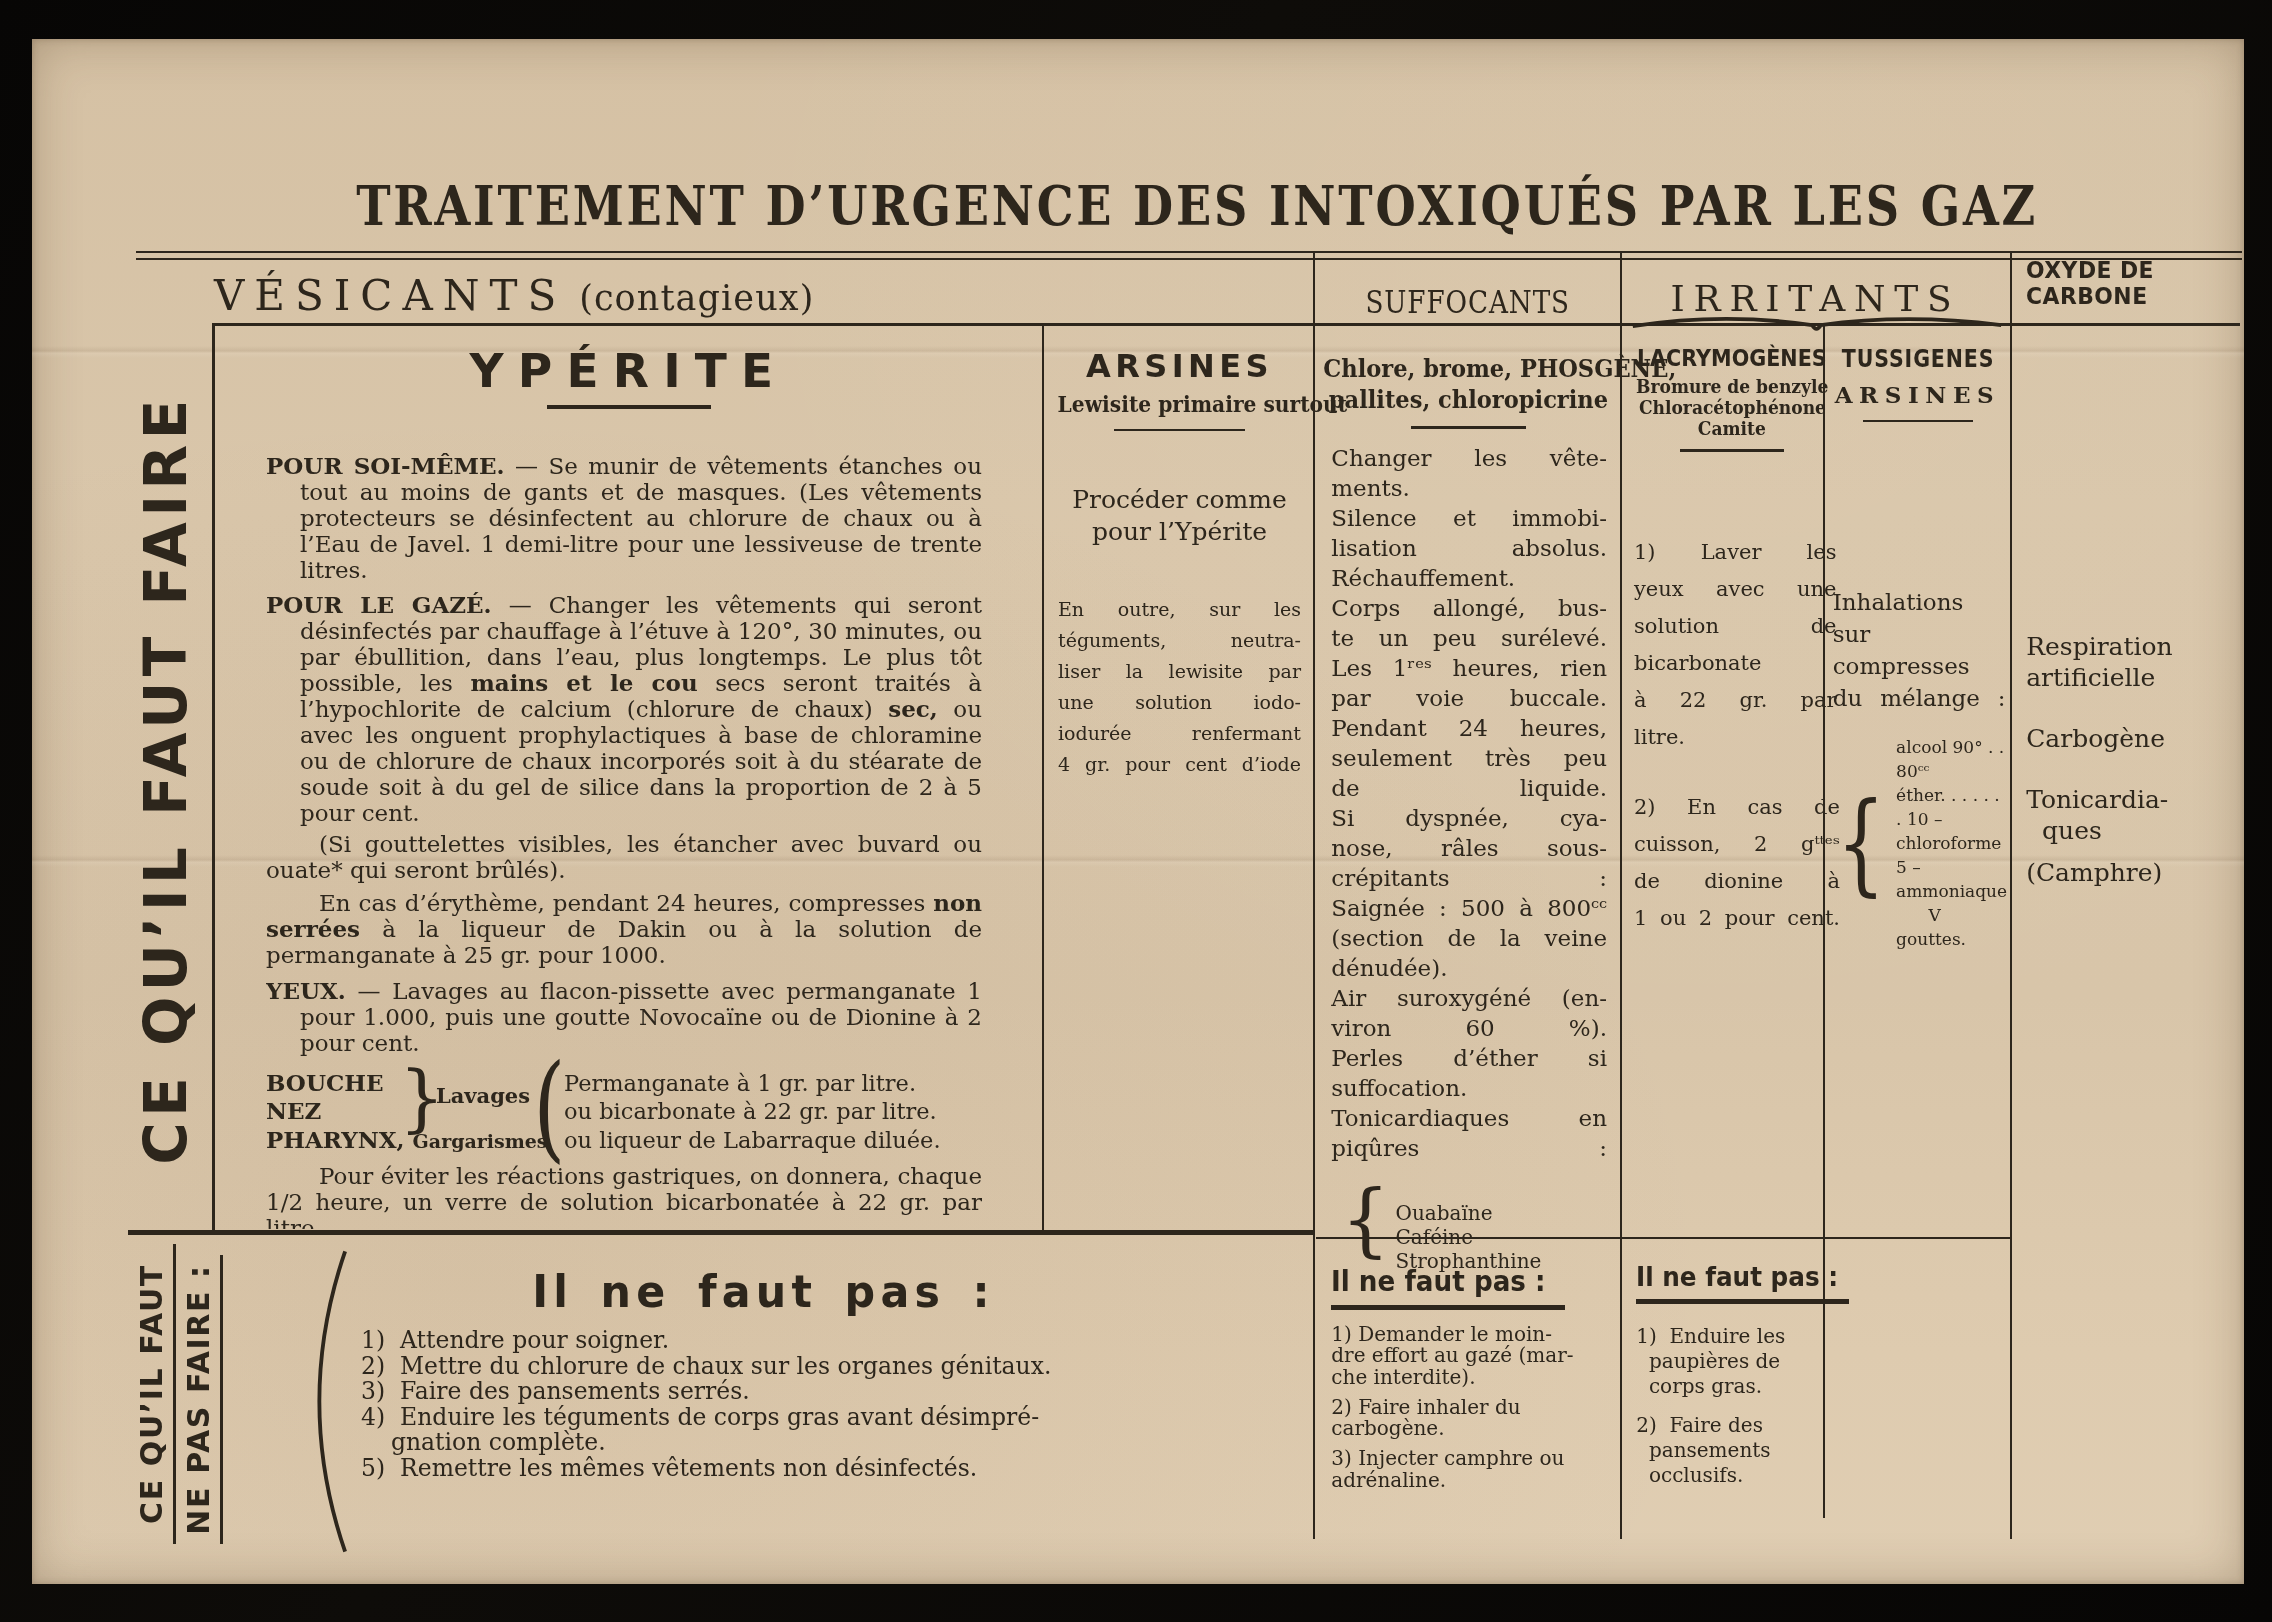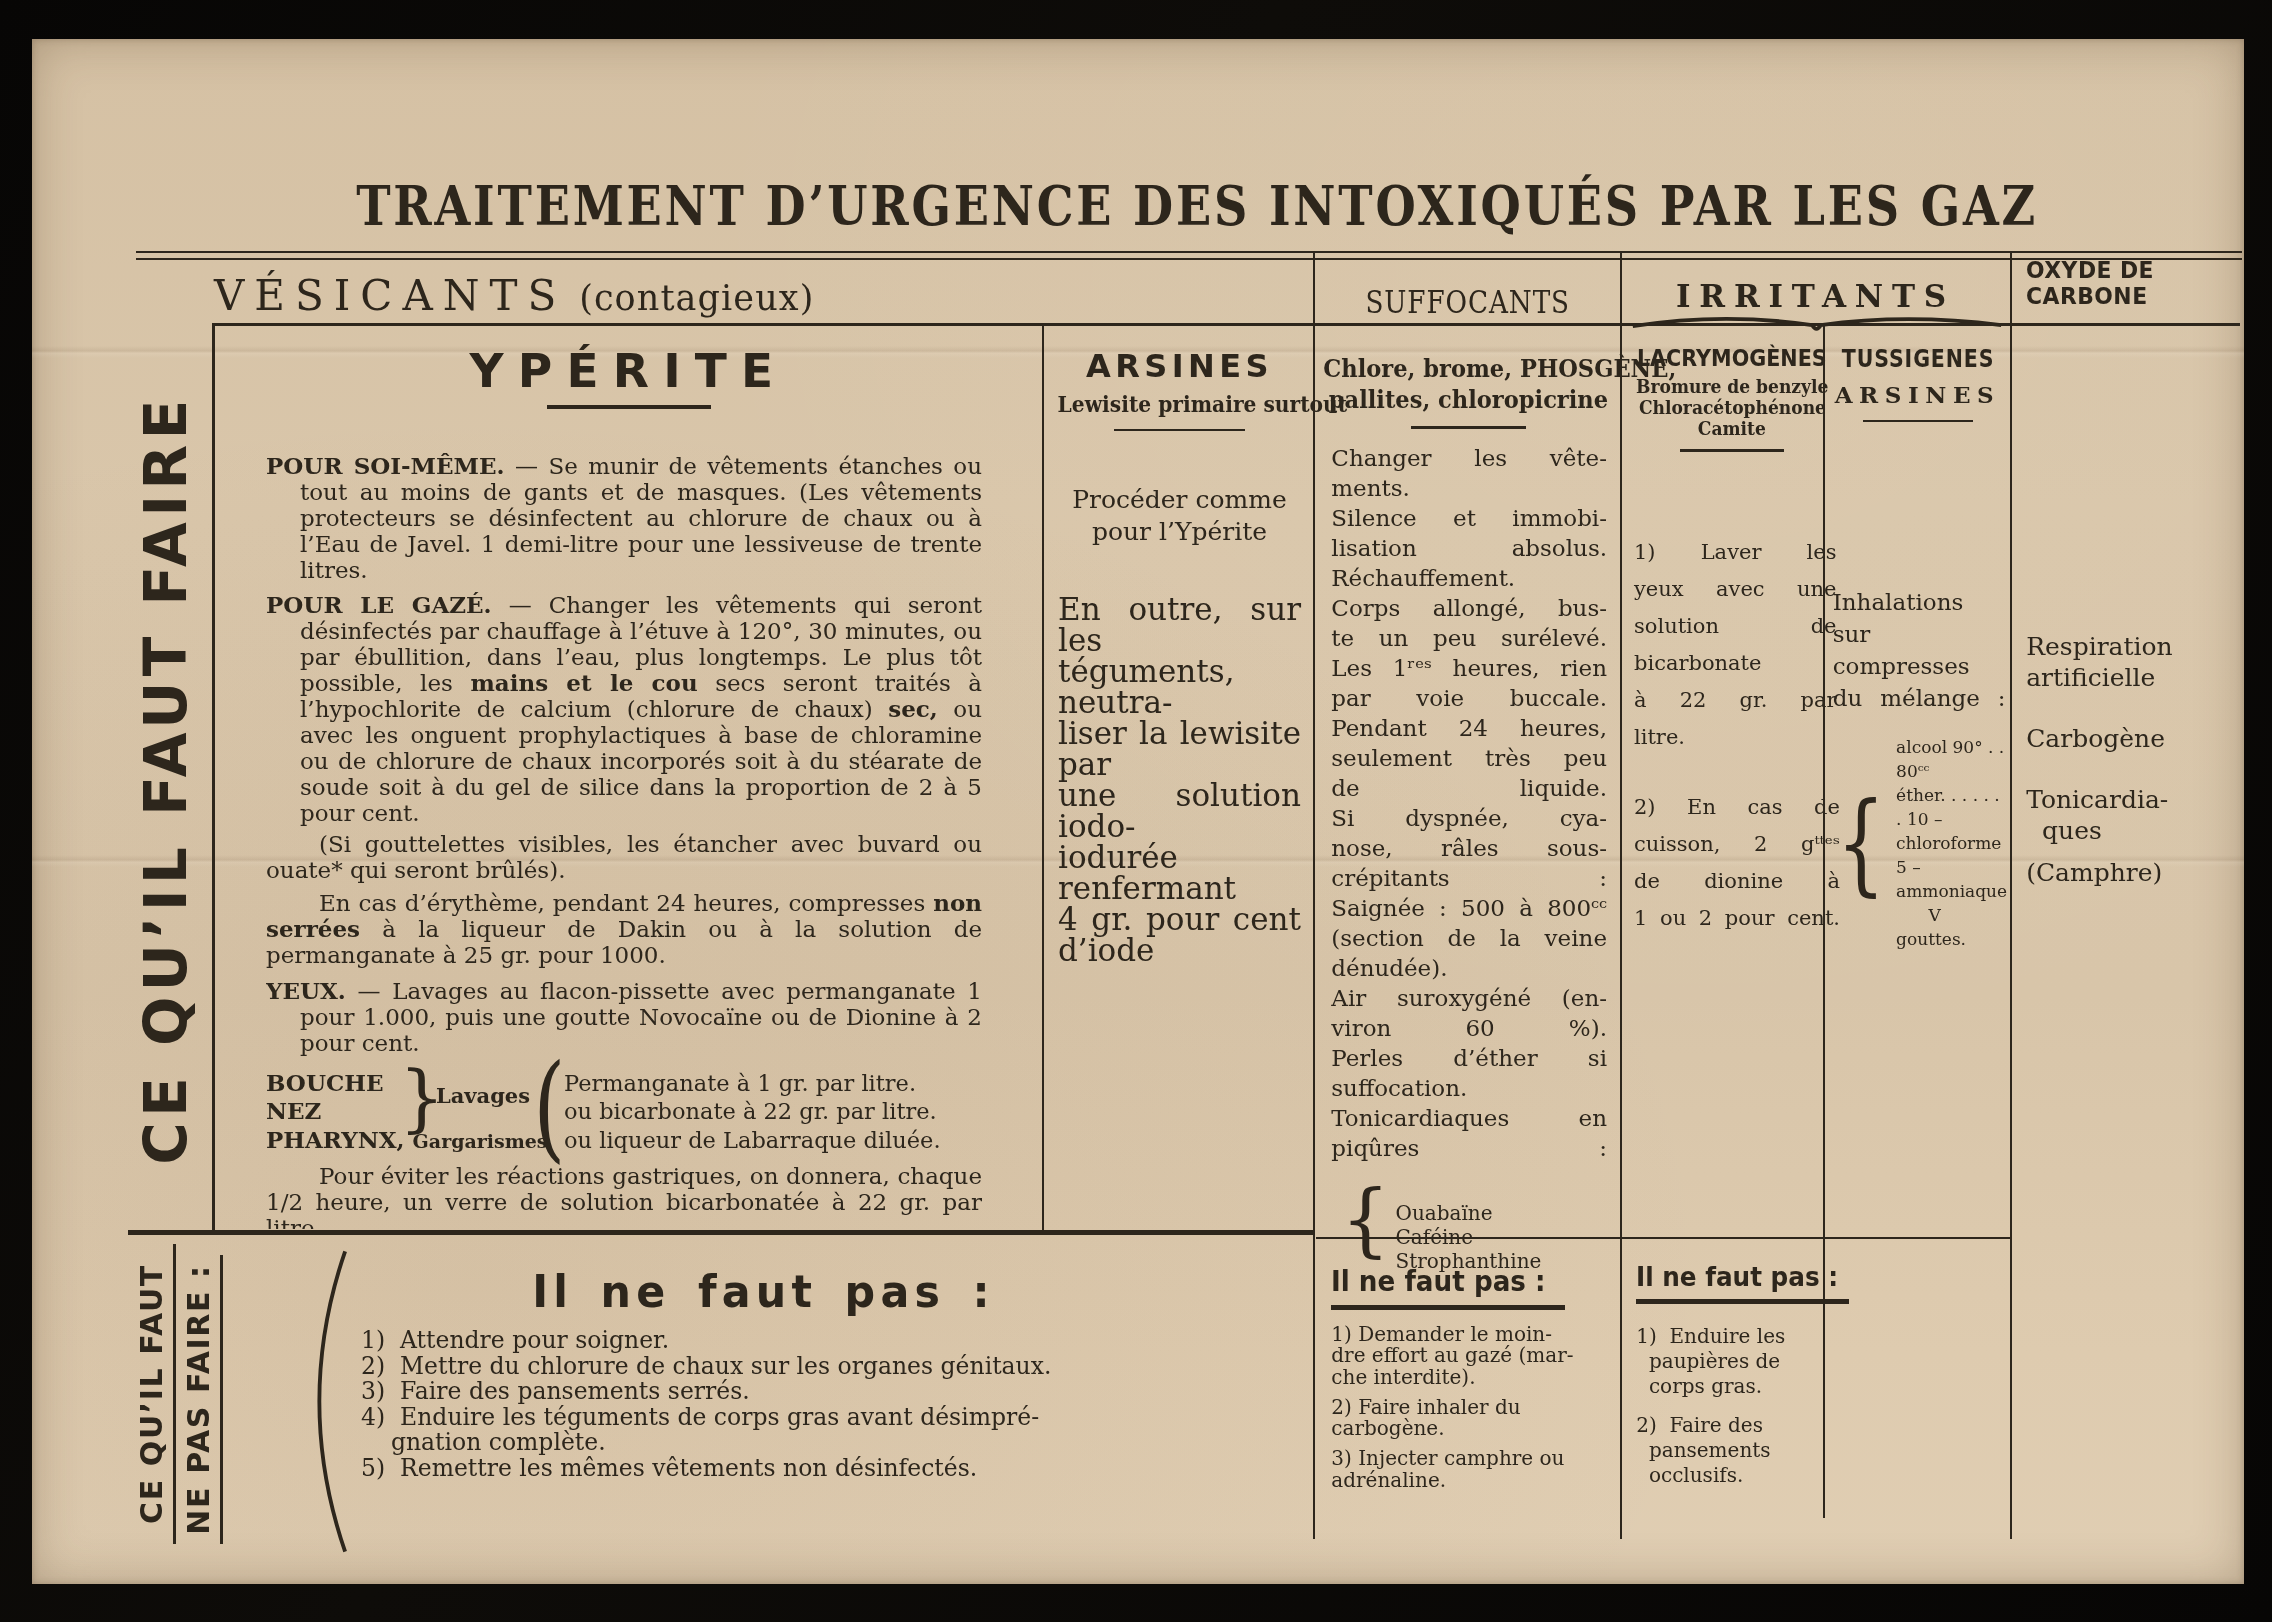--- a/index.html
+++ b/index.html
@@ -24,21 +24,21 @@
   
   .title{left:164px;top:134px;width:1818px;text-align:center;}
   .title>span{display:inline-block;transform:scaleX(.84);font-weight:bold;font-size:55px;letter-spacing:3.3px;white-space:nowrap;}
   .rule-double{left:104px;top:212px;width:2106px;height:5px;border-top:2.7px solid #2d261c;border-bottom:2.7px solid #2d261c;}
   .rule-headers{left:182px;top:284px;width:2026px;height:2.7px;}
   .hv{left:182px;top:232px;width:1100px;text-align:left;white-space:nowrap;}
   .hv .main{font-size:42px;letter-spacing:10px;}
   .hv .sub{font-size:35px;letter-spacing:1.1px;margin-left:10px;}
   .hs{left:1284px;top:244px;width:304px;text-align:center;font-size:32px;white-space:nowrap;}
   .hs>span{display:inline-block;transform:scaleX(.82);letter-spacing:1.1px;}
-  .hi{left:1590px;top:239px;width:387px;text-align:center;font-size:31px;letter-spacing:8.8px;white-space:nowrap;font-weight:bold;}
+  .hi{left:1590px;top:239px;width:387px;text-align:center;font-size:36px;letter-spacing:8.8px;white-space:nowrap;}
   .ho{left:1994px;top:218px;width:208px;font-size:23px;line-height:26px;font-weight:bold;}
   .ho>div>span{display:inline-block;transform:scaleX(.95);transform-origin:left;white-space:nowrap;letter-spacing:0.5px;}
   .squiggle{left:1596px;top:273px;width:378px;height:25px;}
 
   
   .v{position:absolute;background:#2d261c;}
 
   
   .vlabel{position:absolute;transform:rotate(-90deg);transform-origin:left top;white-space:nowrap;}
   .side-top{left:100px;top:1187px;width:893px;text-align:center;font-size:58px;font-weight:800;letter-spacing:5.5px;}
@@ -62,21 +62,21 @@
   .m-paren{position:absolute;left:262px;top:-8.8px;font-size:110px;line-height:94px;transform:scale(.75,1.05);}
   .m-opts{position:absolute;left:298px;top:0;line-height:28.5px;font-size:22.5px;white-space:nowrap;}
 
   
   .col-arsines{left:1013px;top:285px;width:269px;text-align:center;}
   .ar-head{margin-top:23px;font-size:32px;font-weight:800;letter-spacing:4.4px;}
   .ar-sub{margin-top:5.5px;font-size:22px;font-weight:bold;}
   .ar-sub>span{display:inline-block;transform:scaleX(.92);white-space:nowrap;}
   .ar-rule{width:131px;height:2.7px;margin:12px auto 0;}
   .ar-p1{margin-top:53px;font-size:25px;line-height:32px;}
-  .ar-p2{margin:46px 13px 0;font-size:31px;line-height:31px;}
+  .ar-p2{margin:46px 13px 0;font-size:19px;line-height:31px;}
 
   
   .col-suffocants{left:1284px;top:285px;width:304px;}
   .su-head{margin-top:30px;text-align:center;font-weight:bold;font-size:23.5px;line-height:31px;}
   .su-head span{display:inline-block;transform:scaleX(.96);white-space:nowrap;}
   .su-rule{width:115px;height:2.7px;margin:10px auto 0;}
   .su-body{margin:14.2px 13px 0 15.3px;font-size:23px;line-height:30px;}
   .su-inj{display:flex;align-items:center;margin:2.2px 0 0 25px;}
   .su-inj .brace{font-size:77px;line-height:71px;transform:scaleY(1.05);}
   .su-inj .list{margin-left:5.5px;font-size:20px;line-height:24px;margin-top:36px;}

